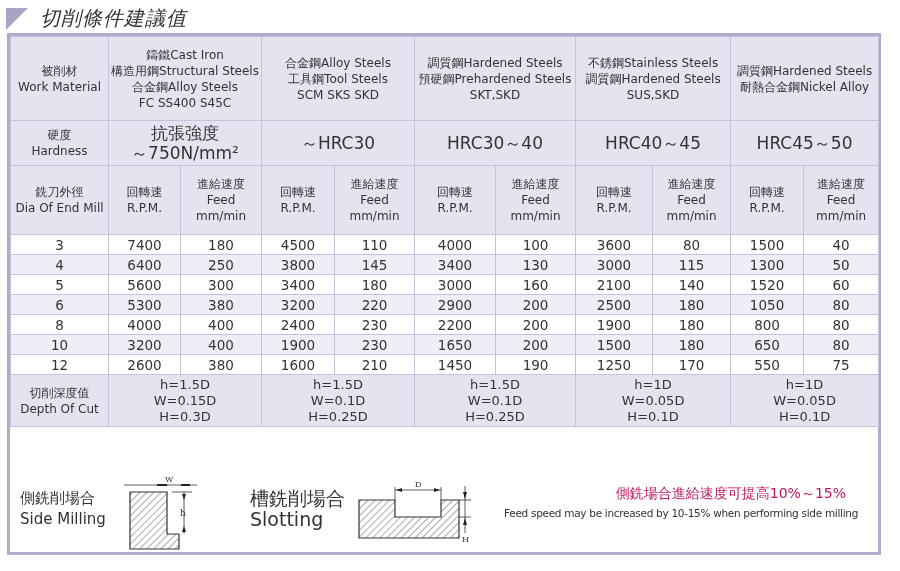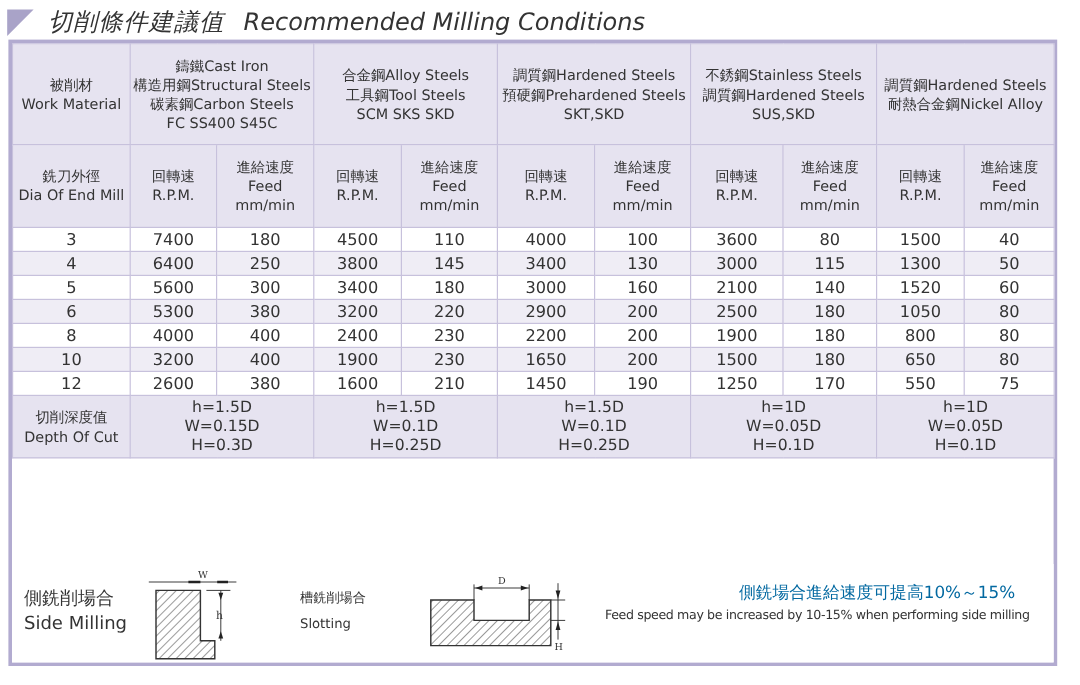--- a/index.html
+++ b/index.html
@@ -14,33 +14,32 @@
   table.spec { position:absolute; left:0; top:0; width:868px; border-collapse:collapse; table-layout:fixed; }
   table.spec td { border:1px solid #c7c1dc; text-align:center; vertical-align:middle; padding:0;
                   font-size:12px; line-height:16px; color:#333; }
   .hdr td { background:#e6e3f0; }
   .big { font-size:17px !important; line-height:20px !important; }
   .row-w td { background:#ffffff; font-size:13.5px !important; height:19px; }
   .row-s td { background:#efedf5; font-size:13.5px !important; height:19px; }
   .pre { white-space:pre-line; }
   .bottom { position:absolute; left:0; top:434px; width:868px; height:82px; background:#fff; }
   .side-label { position:absolute; left:10px; top:18px; font-size:15px; line-height:21px; color:#333; white-space:pre-line; }
-  .slot-label { position:absolute; left:240px; top:18px; font-size:11px; line-height:21px; color:#333; white-space:pre-line; }
-  .note-zh { position:absolute; right:32px; top:15px; font-size:14px; color:#0369a1; }
+  .slot-label { position:absolute; left:240px; top:18px; font-size:19px; line-height:21px; color:#333; white-space:pre-line; }
+  .note-zh { position:absolute; right:32px; top:15px; font-size:14px; color:#be185d; }
   .note-en { position:absolute; right:20px; top:37px; font-size:10.5px; color:#333; letter-spacing:-0.3px; }
   .diag1 { position:absolute; left:112px; top:4px; }
   .diag2 { position:absolute; left:337px; top:8px; }
 </style>
 </head>
 <body>
 
 <div class="title-bar">
   <div class="title-tri"></div>
   <span class="title-zh">切削條件建議值</span>
-  <span class="title-en">Recommended Milling Conditions</span>
 </div>
 
 <div class="frame">
   <table class="spec">
     <colgroup>
       <col style="width:98px">
       <col style="width:72px">
         <col style="width:81px">
       <col style="width:73px">
         <col style="width:80px">
@@ -50,33 +49,43 @@
         <col style="width:78px">
       <col style="width:73px">
         <col style="width:75px">
     </colgroup>
     <tbody>
         <tr class="hdr" style="height:84px">
       <td class="pre">被削材
 Work Material</td>
       <td colspan="2" class="pre">鑄鐵Cast  Iron
 構造用鋼Structural Steels
-碳素鋼Carbon Steels
+合金鋼Alloy Steels
 FC SS400 S45C</td>
       <td colspan="2" class="pre">合金鋼Alloy Steels
 工具鋼Tool Steels
 SCM SKS SKD</td>
       <td colspan="2" class="pre">調質鋼Hardened Steels
 預硬鋼Prehardened Steels
 SKT,SKD</td>
       <td colspan="2" class="pre">不銹鋼Stainless Steels
 調質鋼Hardened Steels
 SUS,SKD</td>
       <td colspan="2" class="pre">調質鋼Hardened Steels
 耐熱合金鋼Nickel Alloy</td>
+    </tr>
+    <tr class="hdr" style="height:45px">
+      <td class="pre">硬度
+Hardness</td>
+      <td colspan="2" class="pre big">抗張強度
+～750N/mm²</td>
+      <td colspan="2" class="big">～HRC30</td>
+      <td colspan="2" class="big">HRC30～40</td>
+      <td colspan="2" class="big">HRC40～45</td>
+      <td colspan="2" class="big">HRC45～50</td>
     </tr>
     <tr class="hdr" style="height:69px">
       <td class="pre">銑刀外徑
 Dia Of End Mill</td>
       <td class="pre">回轉速
 R.P.M.</td>
       <td class="pre">進給速度
 Feed
 mm/min</td>
       <td class="pre">回轉速

